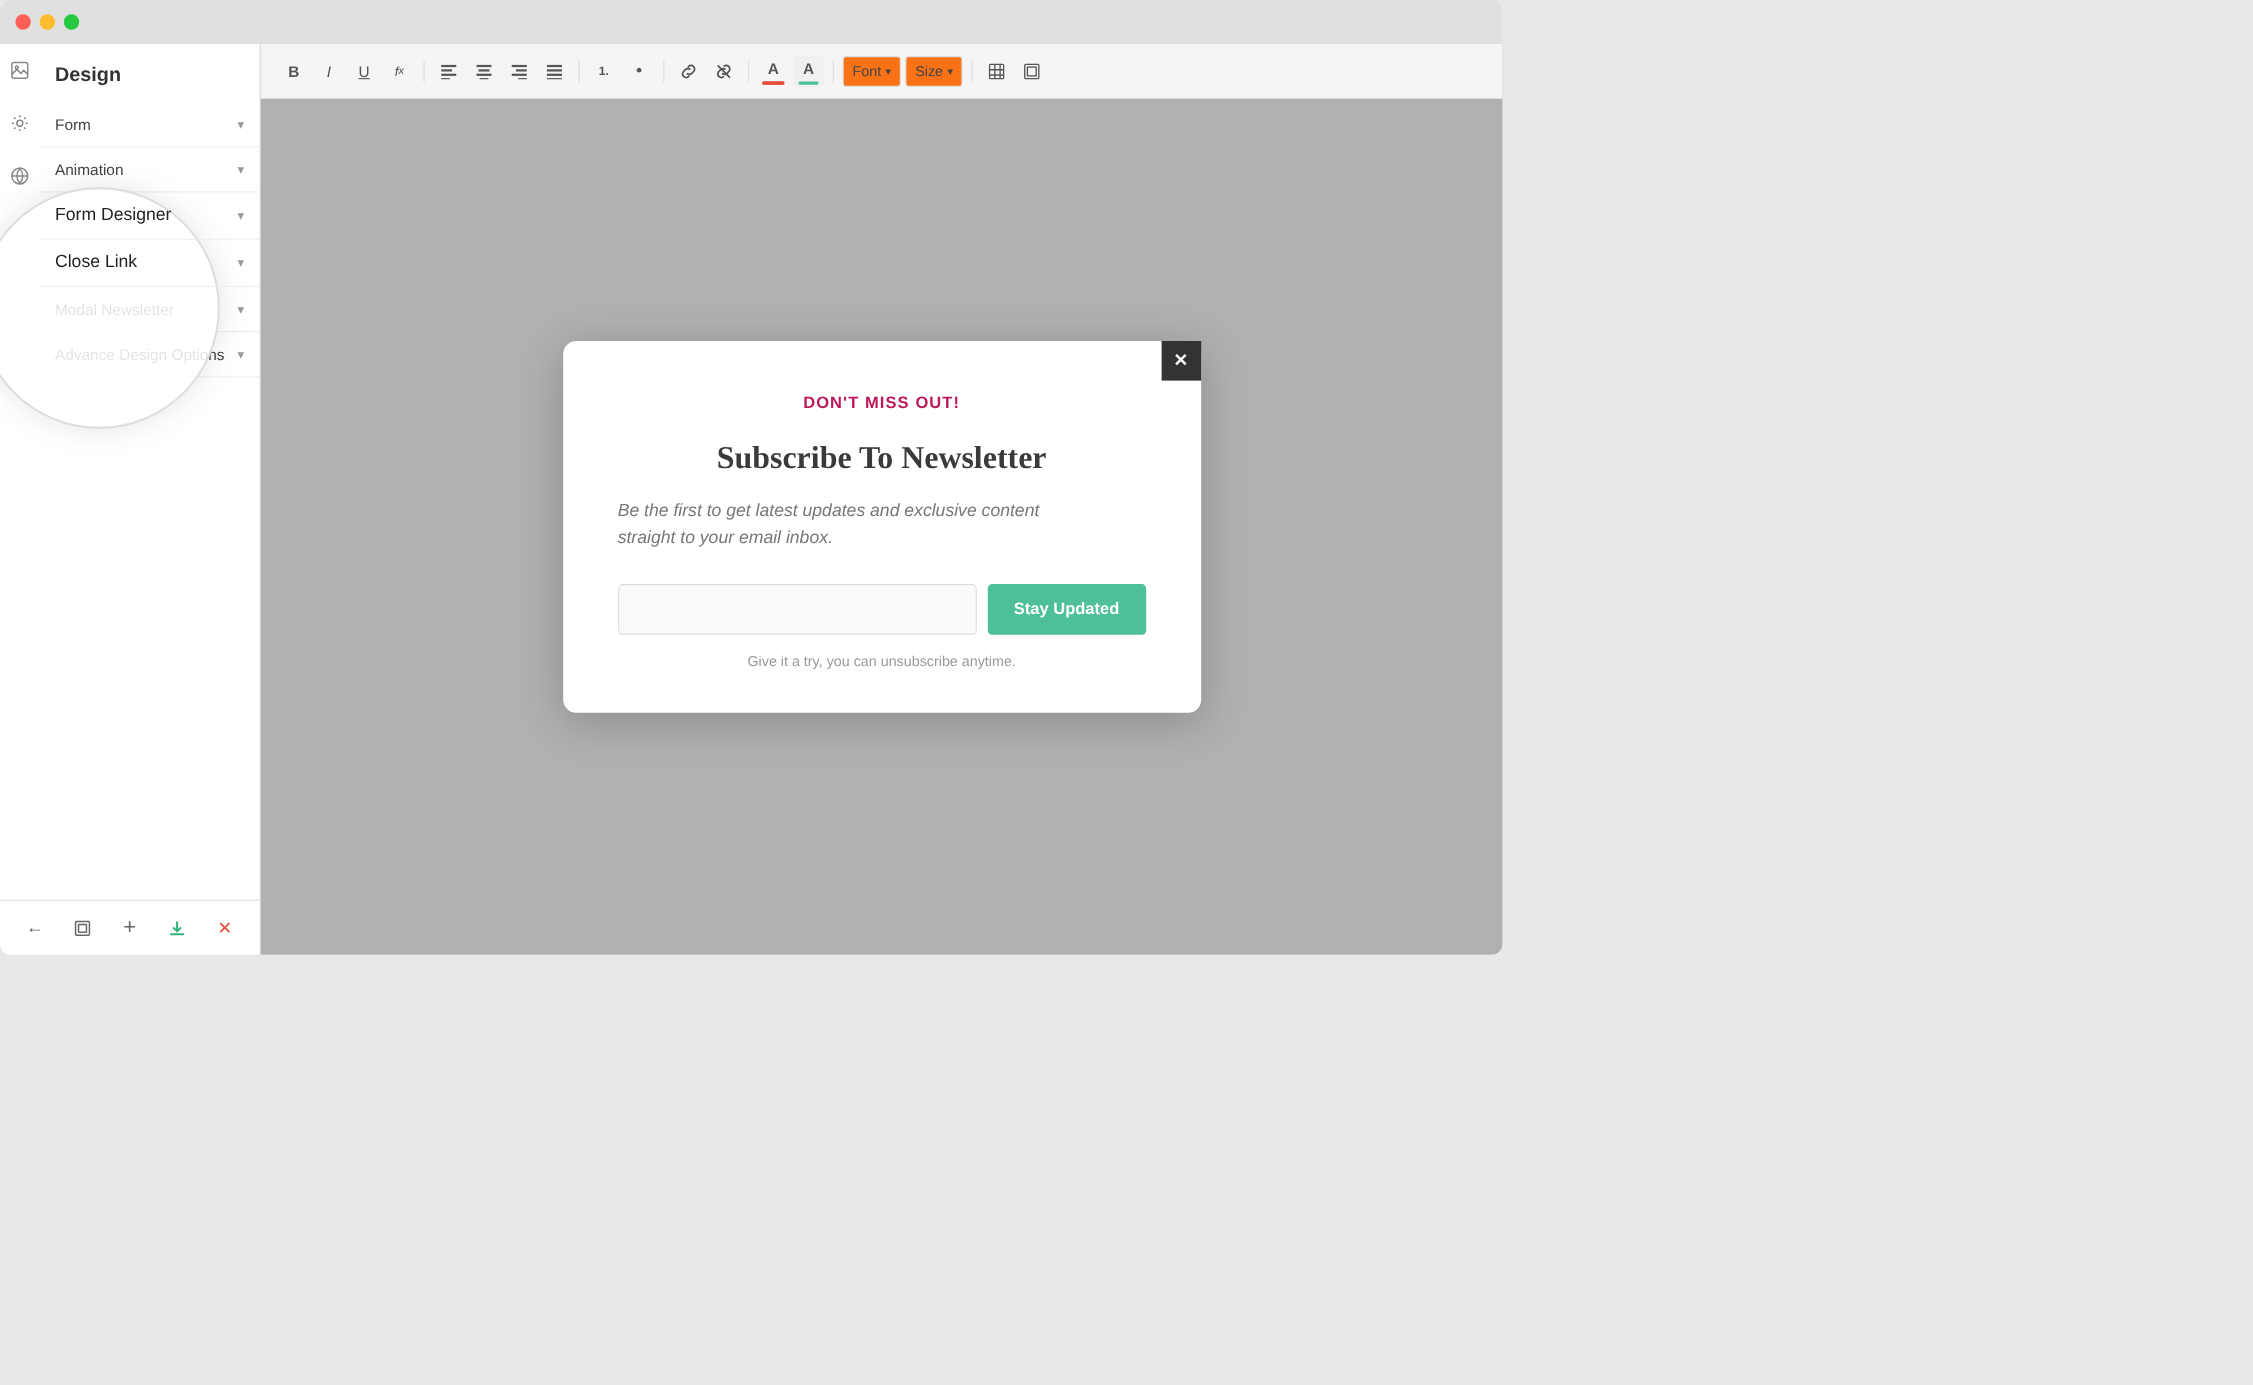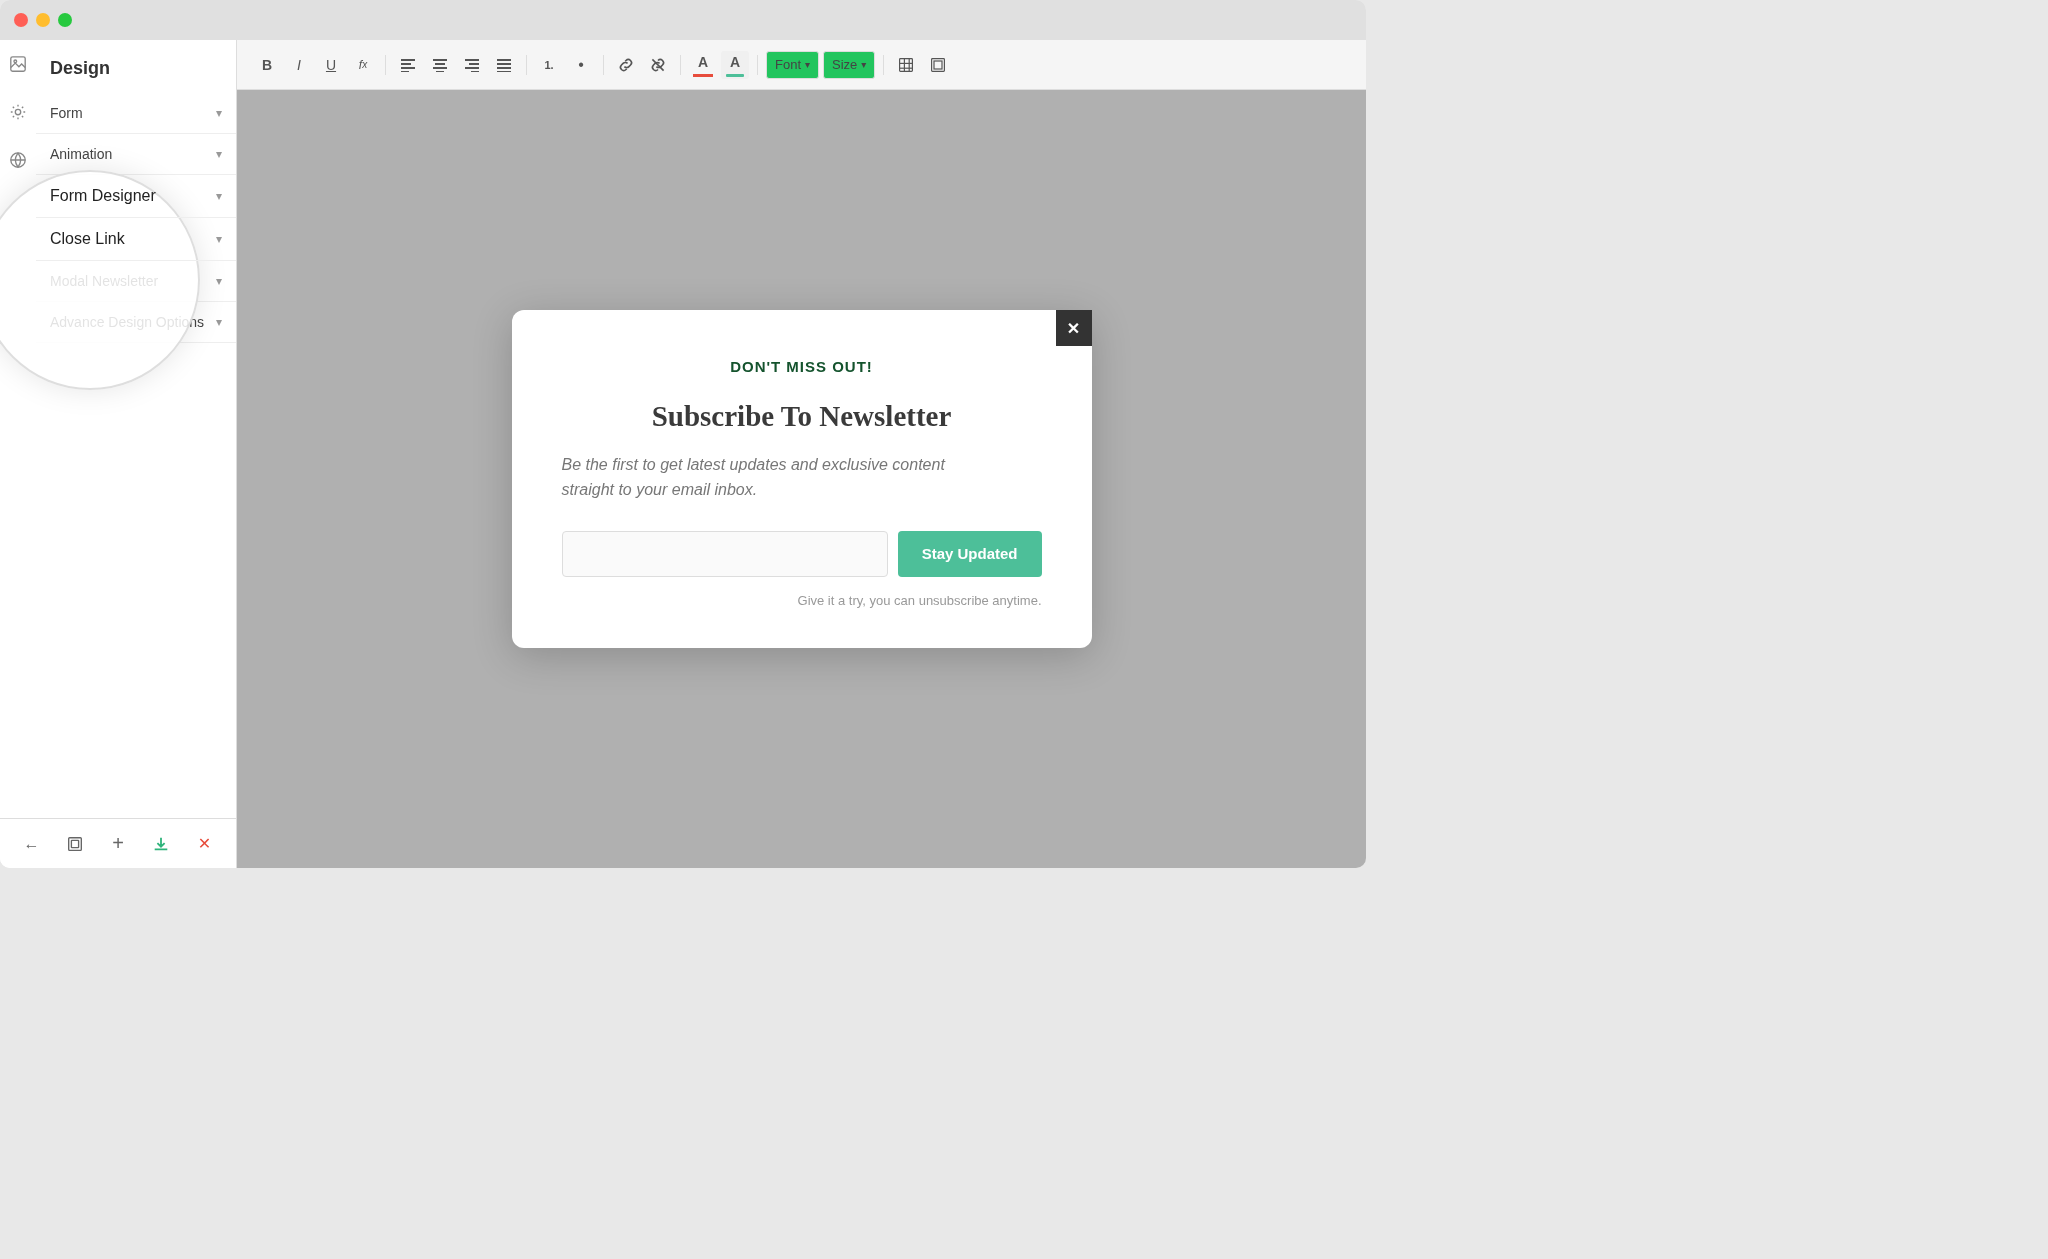--- a/index.html
+++ b/index.html
@@ -198,21 +198,21 @@
       margin: 0 4px;
     }
 
     .toolbar-dropdown {
       display: flex;
       align-items: center;
       gap: 4px;
       padding: 2px 8px;
       border: 1px solid #ddd;
       border-radius: 3px;
-      background: #22c55e;
+      background: #f97316;
       cursor: pointer;
       font-size: 13px;
       color: #444;
       height: 28px;
     }
 
     
     .canvas-area {
       flex: 1;
       display: flex;
@@ -242,21 +242,21 @@
       display: flex;
       align-items: center;
       justify-content: center;
       cursor: pointer;
       font-size: 16px;
       font-weight: bold;
     }
 
     .modal-eyebrow {
       text-align: center;
-      color: #14532d;
+      color: #be185d;
       font-size: 15px;
       font-weight: 700;
       letter-spacing: 1px;
       text-transform: uppercase;
       margin-bottom: 24px;
     }
 
     .modal-headline {
       text-align: center;
       font-size: 29px;
@@ -300,21 +300,21 @@
       border-radius: 4px;
       padding: 0 24px;
       height: 46px;
       font-size: 15px;
       font-weight: 600;
       cursor: pointer;
       white-space: nowrap;
     }
 
     .modal-fine-print {
-      text-align: right;
+      text-align: center;
       font-size: 13px;
       color: #999;
     }
 
     
     .font-color-icon {
       position: relative;
       display: flex;
       align-items: center;
       justify-content: center;

